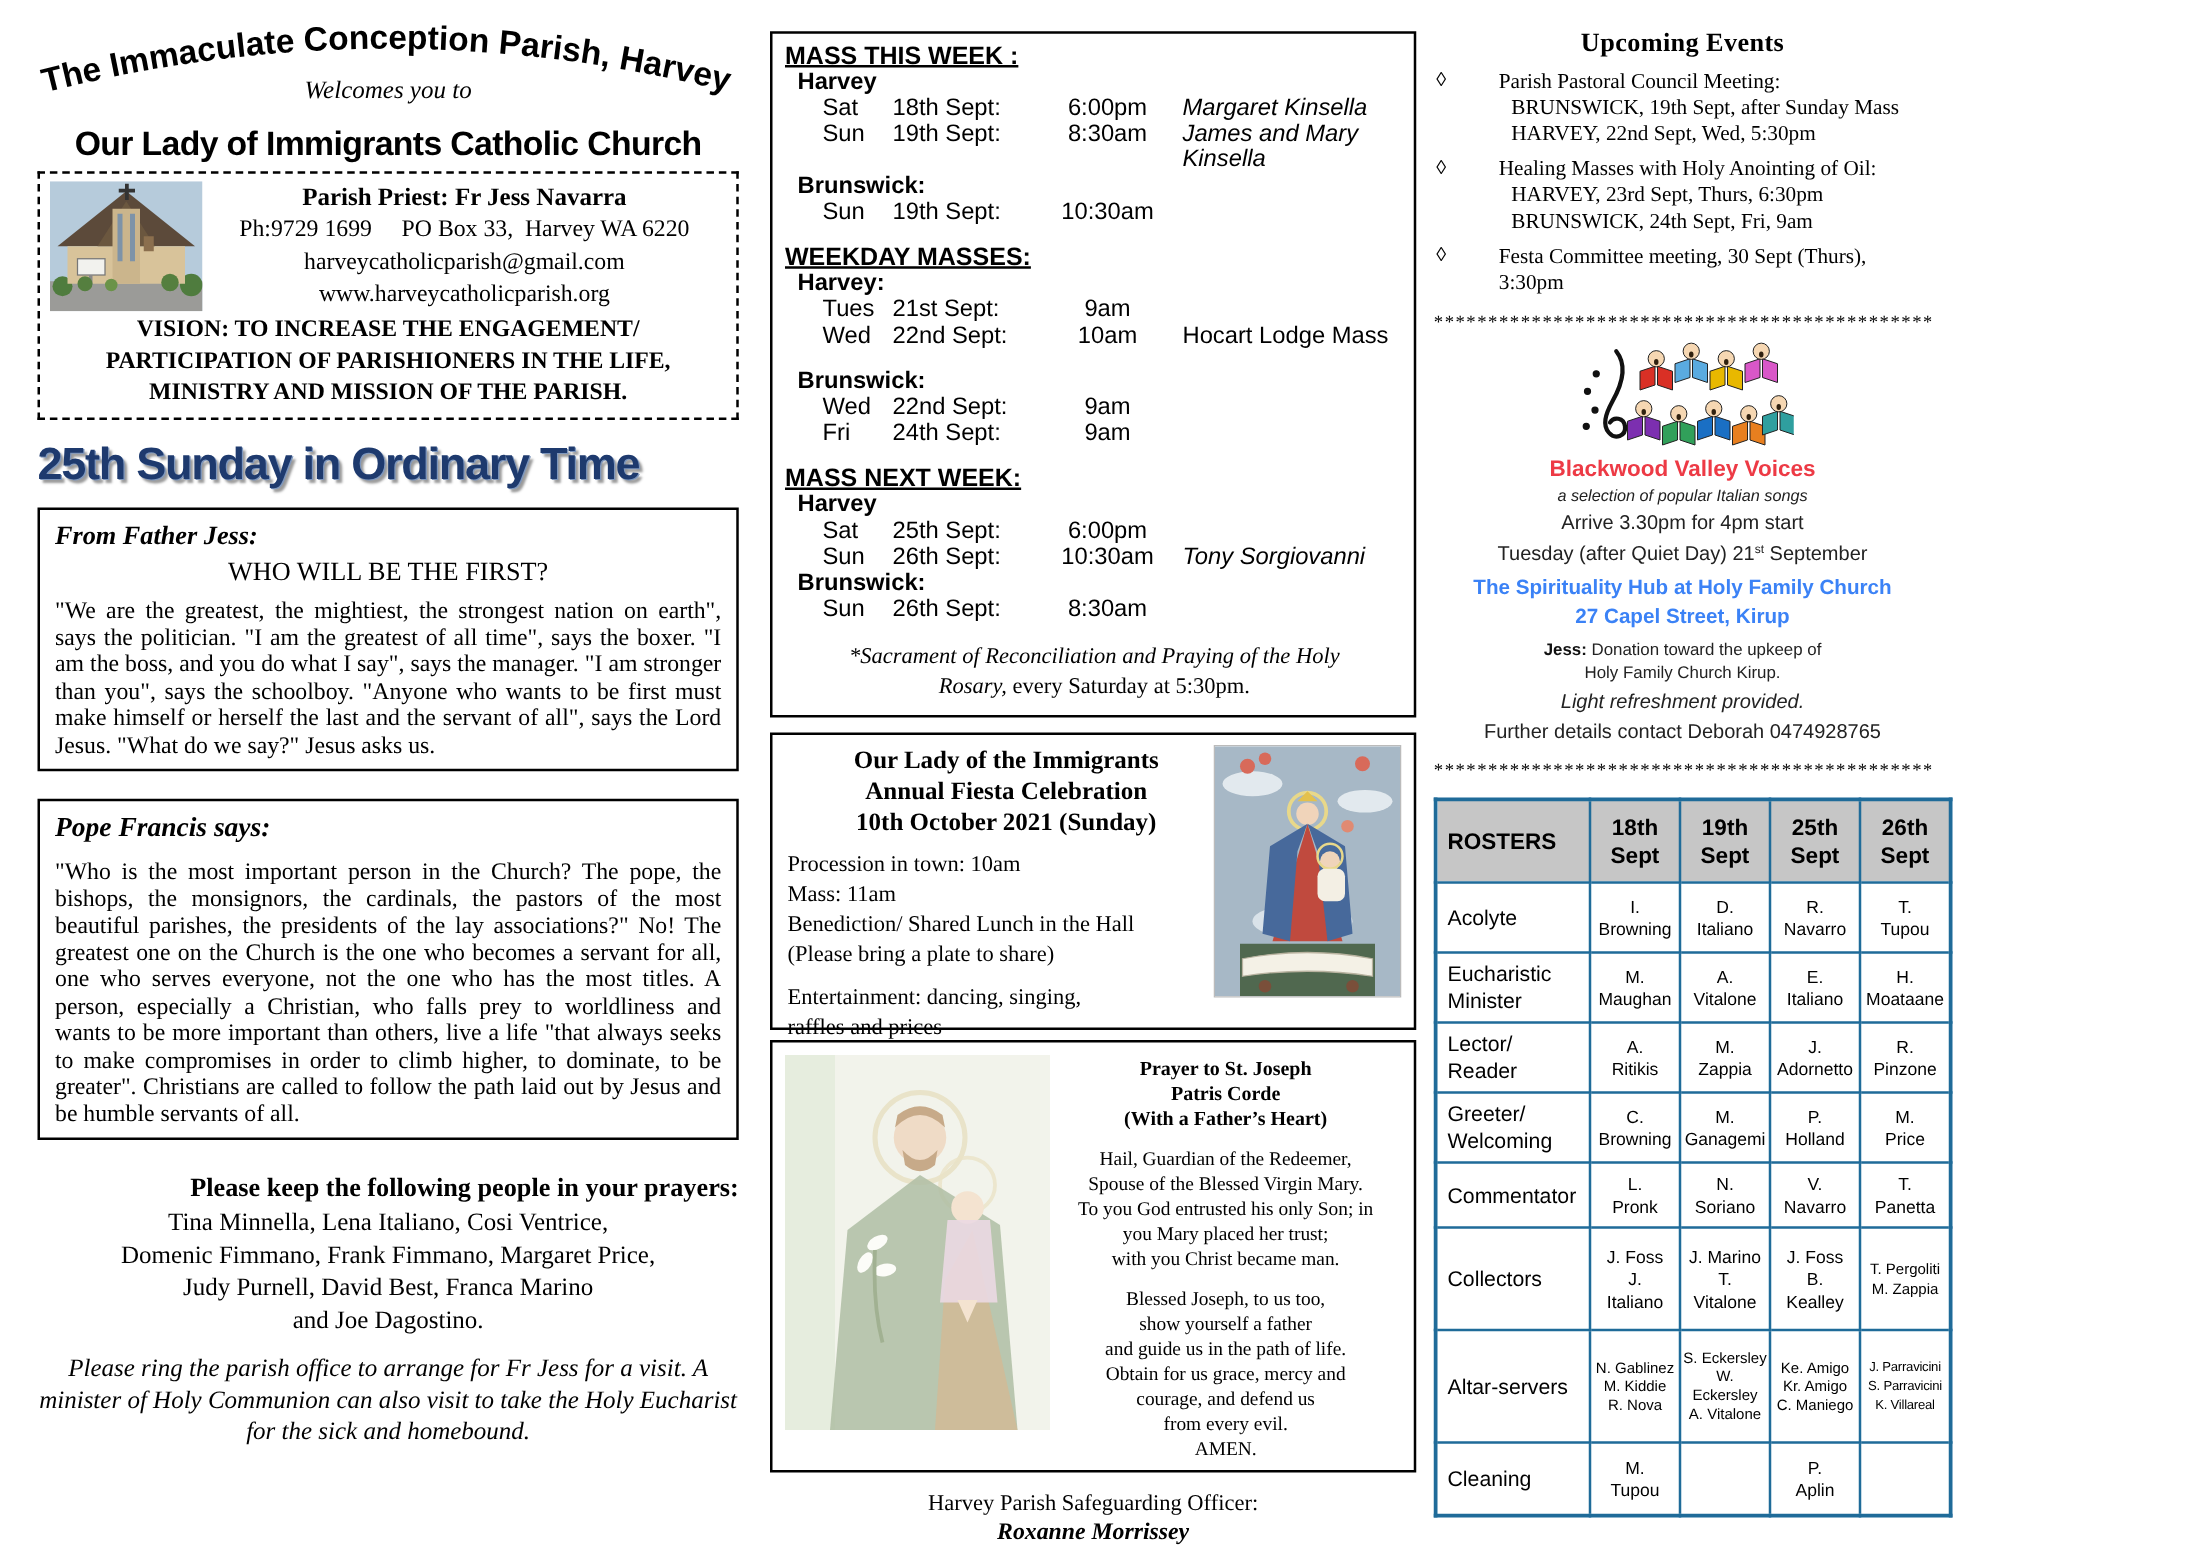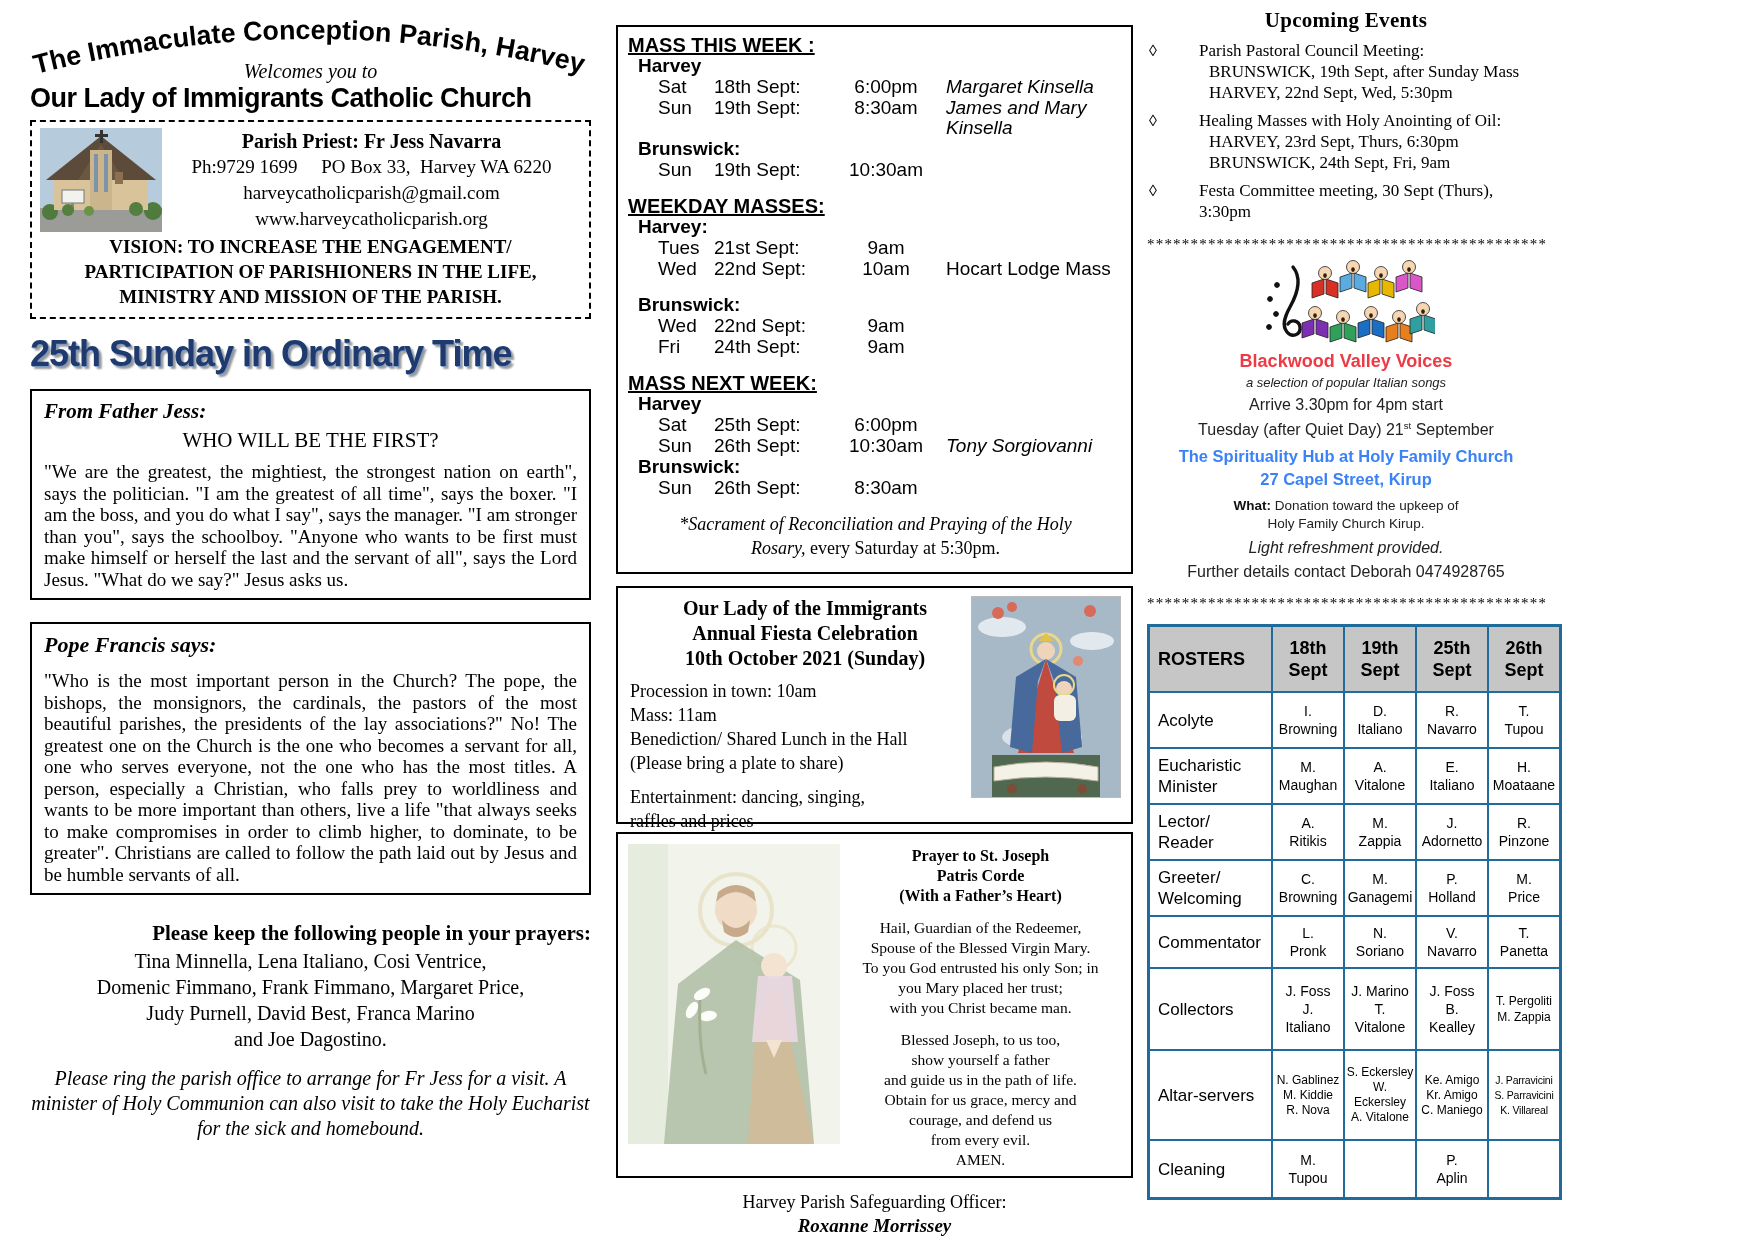--- a/index.html
+++ b/index.html
@@ -7,21 +7,21 @@
         font-family:"Liberation Serif",serif;color:#000;}
   .col{position:absolute;top:0;}
   .col-left{left:30px;width:561px;}
   .col-mid{left:616px;width:517px;}
   .col-right{left:1147px;width:398px;}
 
   
   .arch-wrap{margin-top:18px;}
   .welcome{font-style:italic;text-align:center;font-size:20px;margin-top:-24px;}
   .church-name{font-family:"Liberation Sans",sans-serif;font-weight:bold;font-size:27px;
-               letter-spacing:-0.5px;margin-top:0px;}
+               text-align:center;letter-spacing:-0.5px;margin-top:16px;}
   .info-box{border:2px dashed #000;margin-top:6px;padding:6px 8px 8px 8px;}
   .info-row{display:flex;align-items:flex-start;}
   .info-text{flex:1;text-align:center;line-height:26px;font-size:19px;}
   .info-text .priest{font-weight:bold;font-size:20px;}
   .vision{font-weight:bold;font-size:19px;text-align:center;white-space:pre-line;line-height:25px;margin-top:2px;}
   .sunday-title{font-family:"Liberation Sans",sans-serif;font-weight:bold;font-size:36px;
       letter-spacing:-1px;color:#1e3a6e;margin-top:14px;
       text-shadow:1px 1px 0 #7e97bd, 3px 3px 2px #9a9a9a;}
   .tbox{border:2px solid #000;padding:8px 12px;margin-top:14px;}
   .fj-head{font-weight:bold;font-style:italic;font-size:21px;}
@@ -52,21 +52,21 @@
   .fiesta-ent{font-size:18px;line-height:24px;white-space:pre-line;margin-top:10px;}
   .lady-img{position:absolute;right:10px;top:8px;border:1px solid #bbb;}
   .joseph-box{border:2px solid #000;margin-top:8px;height:322px;display:flex;padding:10px;}
   .joseph-text{flex:1;text-align:center;font-size:15.5px;line-height:20px;padding-top:2px;}
   .joseph-title{font-weight:bold;white-space:pre-line;font-size:16px;line-height:20px;}
   .joseph-prayer{white-space:pre-line;margin-top:12px;}
   .safeguard{text-align:center;font-size:18px;line-height:24px;margin-top:12px;}
   .safeguard .sg-name{font-weight:bold;font-style:italic;font-size:19px;}
 
   
-  .ue-title{font-weight:bold;font-size:21px;text-align:center;margin-top:8px;letter-spacing:0.3px;}
+  .ue-title{font-weight:bold;font-size:21px;text-align:center;margin-top:22px;letter-spacing:0.3px;}
   .events{font-size:17px;line-height:21px;margin-top:6px;}
   .ev-item{display:flex;margin-top:7px;}
   .ev-bullet{width:50px;padding-left:2px;font-size:16px;}
   .ev-text{flex:1;}
   .ev-sub{padding-left:62px;line-height:21px;}
   .stars{font-size:15px;letter-spacing:1.2px;white-space:nowrap;overflow:hidden;margin-top:14px;}
   .bvv{text-align:center;font-family:"Liberation Sans",sans-serif;}
   .bvv-name{font-weight:bold;font-size:18px;margin-top:2px;}
   .bvv-tag{font-style:italic;font-size:13px;margin-top:3px;color:#222;}
   .bvv-line{font-size:16px;margin-top:6px;color:#222;}
@@ -390,21 +390,21 @@
       </svg>
       <div class="bvv-name" style="color:#ed3a45;">Blackwood Valley Voices</div>
       <div class="bvv-tag">a selection of popular Italian songs</div>
       <div class="bvv-line">Arrive 3.30pm for 4pm start</div>
       <div class="bvv-line">
         <span>Tuesday (after Quiet Day) 21</span><sup class="st">st</sup><span> September</span>
       </div>
       <div class="bvv-bold">The Spirituality Hub at Holy Family Church</div>
       <div class="bvv-bold" style="margin-top:4px;">27 Capel Street, Kirup</div>
       <div class="bvv-cost">
-        <b>What:</b><span> Donation toward the upkeep of</span><br>
+        <b>Jess:</b><span> Donation toward the upkeep of</span><br>
         <span>Holy Family Church Kirup.</span>
       </div>
       <div class="bvv-it">Light refreshment provided.</div>
       <div class="bvv-line">Further details contact Deborah 0474928765</div>
     </div>
 
     <div class="stars">****************************************************</div>
 
     <table class="rosters">
       <tbody>

